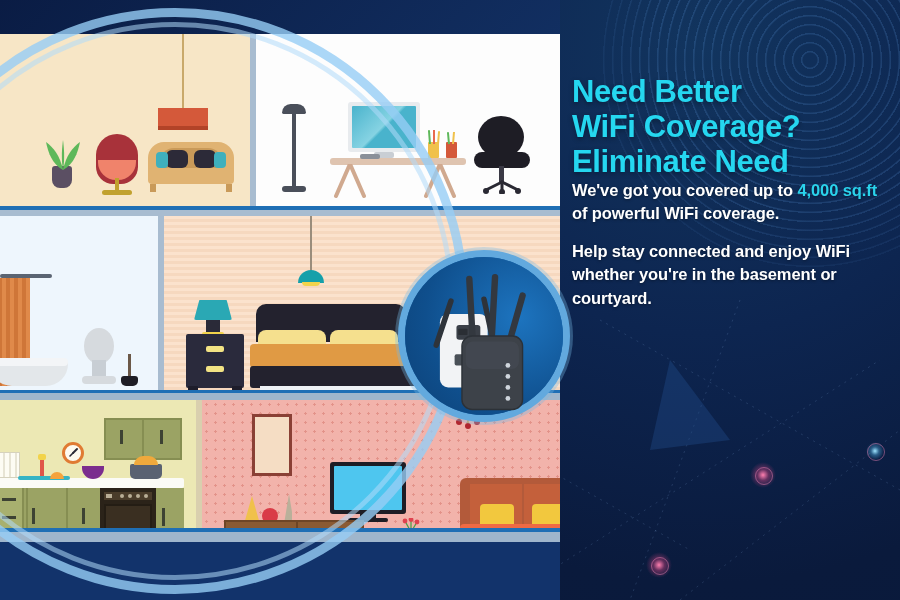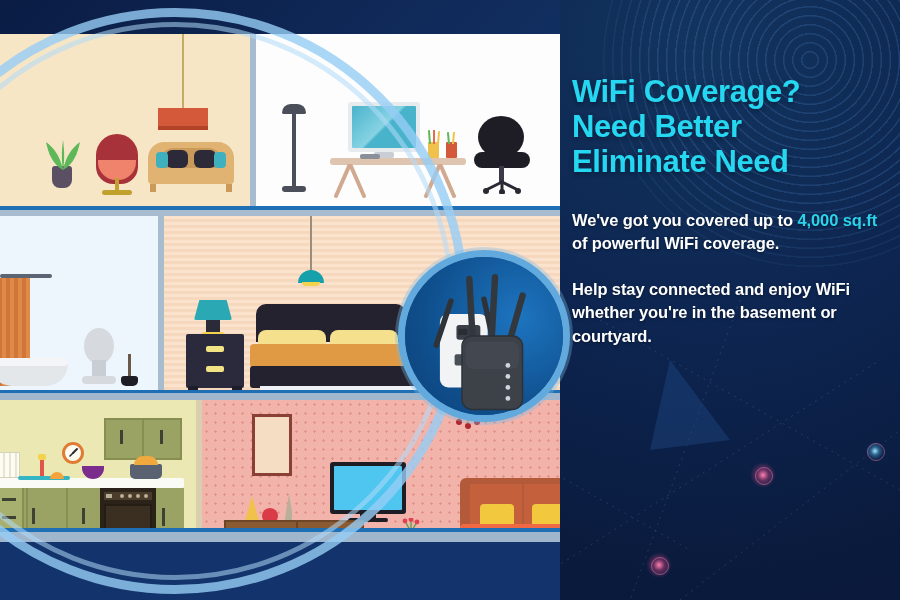--- a/index.html
+++ b/index.html
@@ -78,23 +78,23 @@
   .dev-circle { position:absolute; left:398px; top:250px; width:172px; height:172px;
     border-radius:50%; background:#1565ad; border:7px solid #62a9de;
     box-shadow:0 0 0 3px rgba(120,185,230,.35); }
   .dev-circle .inner-shade { position:absolute; inset:0; border-radius:50%;
     background:radial-gradient(circle at 72% 38%, #1d74bf 0%, #0f4f8d 62%, #0c4076 100%); }
 
   
   .copy { position:absolute; left:572px; top:74px; width:320px; }
   .headline { color:#25d7f0; font-size:31px; font-weight:bold; line-height:1.13;
     letter-spacing:-0.4px; text-shadow:0 2px 5px rgba(0,0,0,.35); }
-  .body-block { margin-top:30px; color:#ffffff; font-size:16.5px; font-weight:bold;
+  .body-block { color:#ffffff; font-size:16.5px; font-weight:bold;
     line-height:1.42; letter-spacing:-0.1px; text-shadow:0 1px 3px rgba(0,0,0,.4); }
-  .body-block.second { margin-top:22px; }
+  .body-block.second { margin-top:14px; }
   .hl { color:#2ad3ec; }
 
   .watermark { position:absolute; right:14px; bottom:12px; font-size:25px; font-weight:bold;
     color:#e9edf3; letter-spacing:1px; text-shadow:1px 1px 0 #4a5a78, 2px 2px 5px rgba(0,0,0,.55);
     font-family:"DejaVu Sans", sans-serif; }
 </style>
 </head>
 <body>
 
 <div id="stage">
@@ -445,22 +445,22 @@
             <circle cx="112" cy="142" r="2.6"></circle>
             <circle cx="112" cy="154" r="2.6"></circle>
           </g>
         </g>
       </svg>
     </div>
   </div>
 
   <div class="copy">
     <div class="headline">
+      <div>Need Better</div>
       <div>WiFi Coverage?</div>
-      <div>Need Better</div>
       <div>Eliminate Need</div>
     </div>
 
     <div class="body-block">
       <span>We've got you covered up to </span><span class="hl">4,000 sq.ft</span><span> of powerful WiFi coverage.</span>
     </div>
 
     <div class="body-block second">Help stay connected and enjoy WiFi whether you're in the basement or courtyard.</div>
   </div>
 

